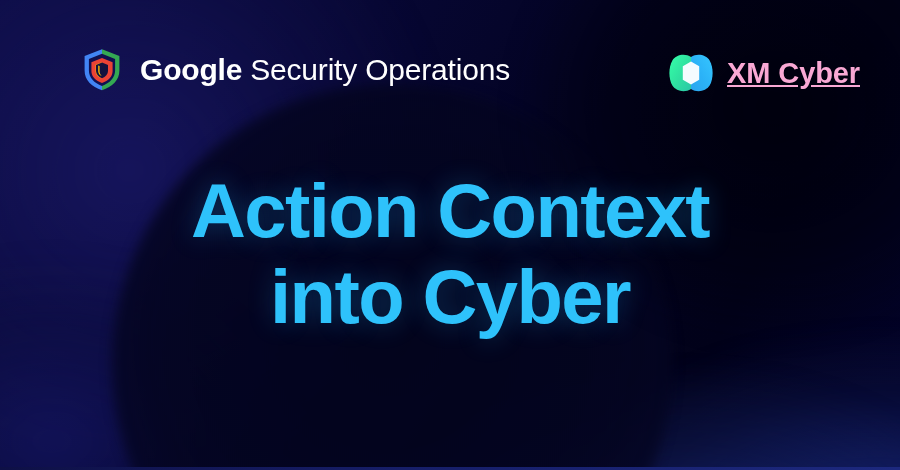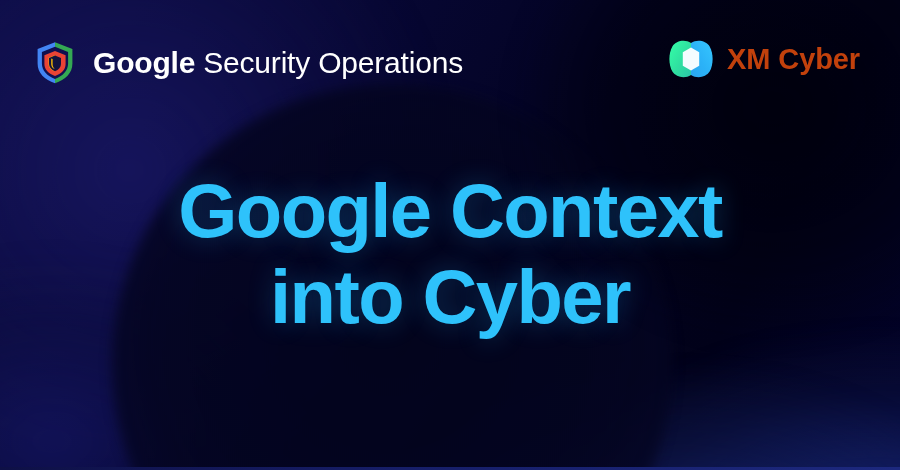--- a/index.html
+++ b/index.html
@@ -122,22 +122,23 @@
       rgba(28,40,126,1) 100%);
   }
 
   
 
   .header {
     position:absolute;
     left:0; right:0; top:40px;
     height:52px;
     display:flex;
-    align-items:flex-start;
+    align-items:flex-end;
     z-index:5;
+    padding-left:47px;
   }
 
   .brand-google {
     display:flex;
     align-items:center;
     margin-left:34px;
     gap:17px;
   }
 
   .shield-icon { width:42px; height:45px; display:block; flex:none; }
@@ -158,24 +159,25 @@
     margin-left:auto;
     margin-right:40px;
     gap:14px;
   }
 
   .xm-mark { width:44px; height:38px; display:block; flex:none; }
 
   .xm-text {
     font-size:29px;
     font-weight:700;
-    color:#c2410c;
+    color:#f9a8d4;
     letter-spacing:-0.1px;
     white-space:nowrap;
     line-height:1;
+    text-decoration:underline;
   }
 
   
 
   .title-block {
     position:absolute;
     left:0; right:0; top:168px;
     text-align:center;
     z-index:5;
   }
@@ -261,17 +263,17 @@
 
           <polygon points="22,7.4 30.2,12.2 30.2,25.8 22,30.6 13.8,25.8 13.8,12.2" fill="#f4fcff"></polygon>
         </svg>
       </span>
       <span class="xm-text">XM Cyber</span>
     </div>
 
   </div>
 
   <div class="title-block">
-    <span class="title-line">Google Context</span>
+    <span class="title-line">Action Context</span>
     <span class="title-line">into Cyber</span>
   </div>
 
 </div>
 
 </body></html>

